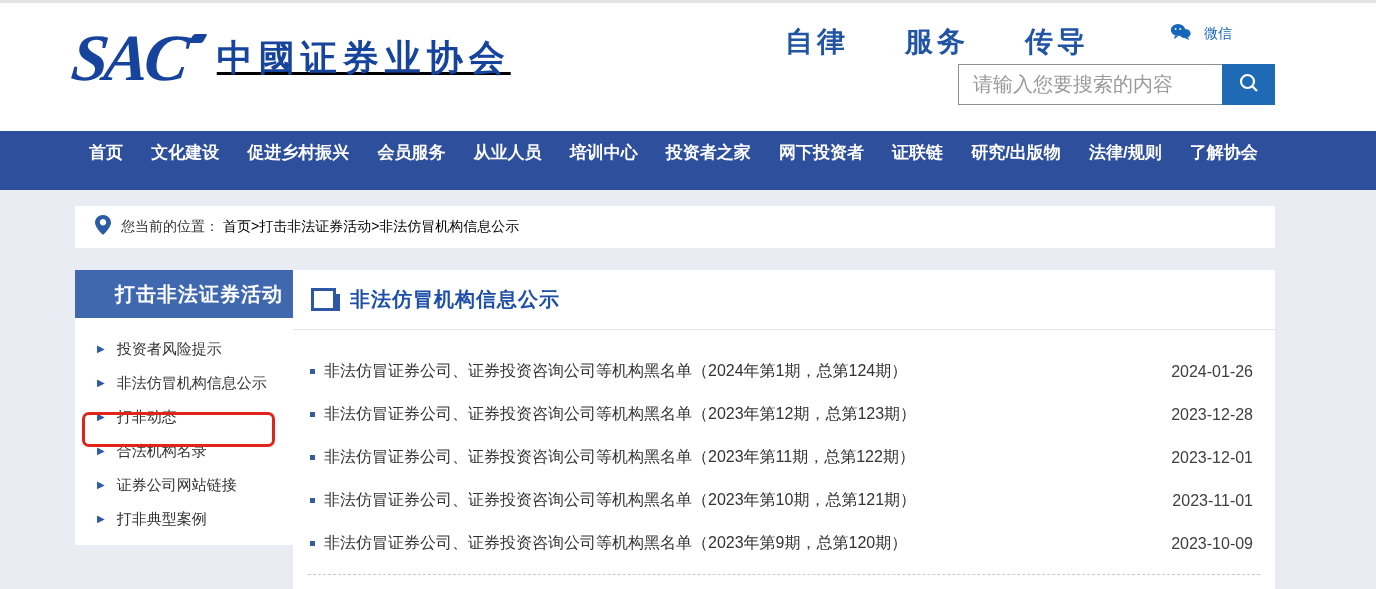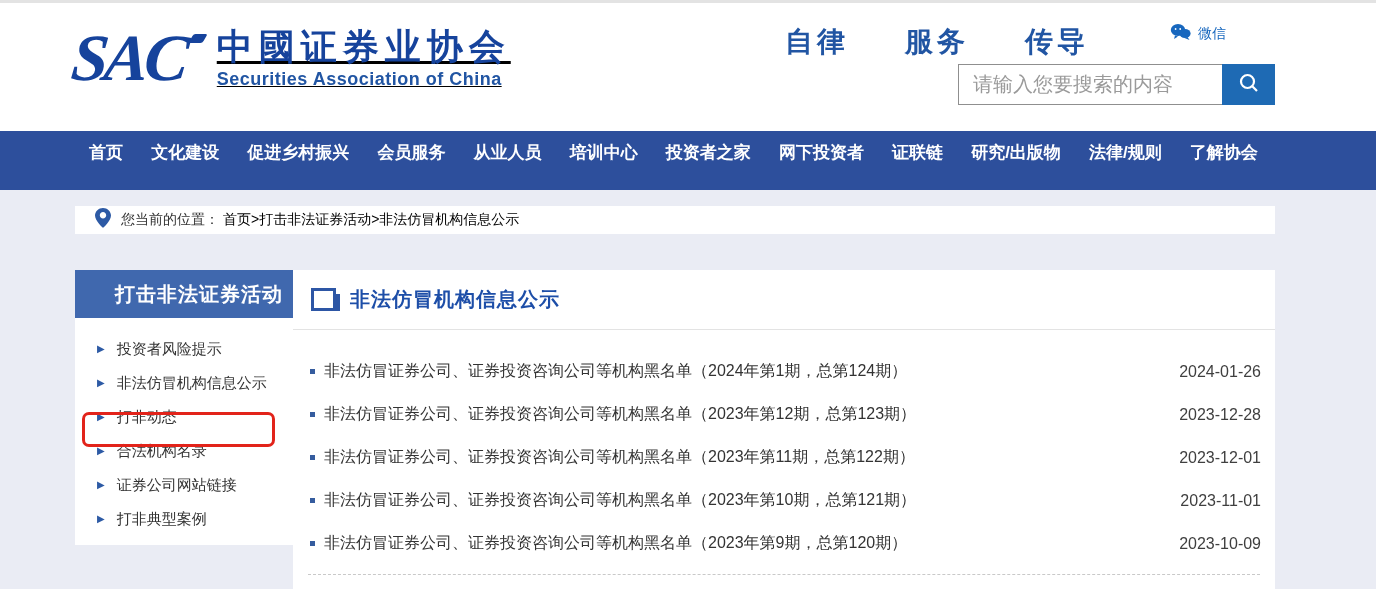--- a/index.html
+++ b/index.html
@@ -11,71 +11,70 @@
   .header { position:absolute; left:0; top:0; width:1376px; height:131px; background:#ffffff; border-top:3px solid #e3e3e3; }
   .logo { position:absolute; left:72px; top:22px; display:flex; align-items:center; cursor:pointer; }
   .logo-acronym { font-family:"Liberation Serif","DejaVu Serif",serif; font-style:italic; font-weight:bold; font-size:66px; line-height:66px; color:#16439c; letter-spacing:-4px; transform:skewX(-6deg); padding-right:14px; }
   .logo-mark { position:relative; top:-20px; left:-8px; width:14px; height:9px; background:#16439c; transform:skewX(-30deg); border-radius:2px; }
   .logo-text { display:flex; flex-direction:column; margin-left:4px;text-decoration:underline; }
   .logo-cn { font-family:"Liberation Serif","DejaVu Serif",serif; font-weight:bold; font-size:36px; line-height:40px; color:#16439c; letter-spacing:6px; }
   .logo-en { font-size:18px; font-weight:bold; color:#2155a3; letter-spacing:0.5px; margin-top:2px; }
 
   .slogan { position:absolute; left:785px; top:20px; display:flex; gap:56px; font-family:"Liberation Serif","DejaVu Serif",serif; font-weight:bold; font-size:28px; color:#2155a3; letter-spacing:4px; }
 
-  .wechat { position:absolute; left:1170px; top:20px; display:flex; align-items:center; gap:6px; color:#1767be; font-size:14px; cursor:pointer; }
+  .wechat { position:absolute; left:1170px; top:20px; display:flex; align-items:center; gap:12px; color:#1767be; font-size:14px; cursor:pointer; }
 
   .search { position:absolute; left:958px; top:61px; display:flex; }
   .search-input { width:264px; height:41px; border:1px solid #8f8f8f; border-right:none; padding:0 14px; font-size:20px; color:#333; outline:none; font-family:inherit; }
   .search-input::placeholder { color:#9a9a9a; }
   .search-btn { width:53px; height:41px; background:#1e6ab4; border:none; display:flex; align-items:center; justify-content:center; cursor:pointer; }
 
   
   .nav { position:absolute; left:0; top:131px; width:1376px; height:59px; background:#2d4f9c; }
   .nav-inner { position:absolute; left:89px; right:118px; top:0; height:42px; display:flex; justify-content:space-between; align-items:center; }
   .nav-item { color:#ffffff; font-size:17px; font-weight:bold; white-space:nowrap; cursor:pointer; }
 
   
-  .breadcrumb { position:absolute; left:75px; top:206px; width:1200px; height:28px; background:#ffffff; display:flex; align-items:center; padding-left:20px; }
+  .breadcrumb { position:absolute; left:75px; top:206px; width:1200px; height:42px; background:#ffffff; display:flex; align-items:center; padding-left:20px; }
   .breadcrumb-prefix { font-size:14px; color:#333; margin-left:10px; }
   .breadcrumb-path { font-size:14px; color:#000000; margin-left:4px; cursor:pointer; }
 
   
   .sidebar { position:absolute; left:75px; top:270px; width:248px; height:275px; background:#ffffff; }
   .sidebar-header { height:48px; background:#4068ae; color:#ffffff; font-size:20px; font-weight:bold; display:flex; align-items:center; justify-content:center; letter-spacing:1px; }
   .sidebar-list { position:relative; padding:14px 0 0 0; }
   .sidebar-item { position:relative; display:flex; align-items:center; height:34px; padding-left:22px; cursor:pointer; }
   .sidebar-arrow { color:#2d5aa5; font-size:10px; margin-right:12px; line-height:1; }
   .sidebar-label { font-size:15px; color:#333; white-space:nowrap; }
   .hl-box { position:absolute; left:7px; top:94px; width:193px; height:35px; border:3px solid #e2231a; border-radius:7px; pointer-events:none; }
 
   
   .main { position:absolute; left:293px; top:270px; width:982px; height:319px; background:#ffffff; }
   .main-titlebar { display:flex; align-items:center; height:60px; padding-left:18px; border-bottom:1px solid #e3e3e3; }
   .doc-icon { position:relative; width:25px; height:23px; border:3px solid #2d56a5; margin-right:14px; }
   .doc-icon::after { content:""; position:absolute; right:-7px; top:3px; width:4px; height:17px; background:#2d56a5; }
   .main-title { font-size:20px; font-weight:bold; color:#1d4ea8; letter-spacing:1px; }
   .article-list { padding:20px 0 0 0; }
-  .article-row { display:flex; align-items:center; height:43px; padding:0 14px 0 17px; cursor:pointer;justify-content:flex-end; }
+  .article-row { display:flex; align-items:center; height:43px; padding:0 22px 0 17px; cursor:pointer;justify-content:flex-end; }
   .bullet { width:5px; height:5px; background:#355c9e; margin-right:9px; flex:0 0 auto; }
   .article-title { font-size:16px; color:#333; white-space:nowrap; overflow:hidden; }
   .article-date { margin-left:auto; font-size:16px; color:#3f3f3f; padding-left:20px; }
   .dashed-sep { position:absolute; left:15px; right:15px; top:304px; border-top:1px dashed #c9c9c9; }
 </style>
 </head>
 <body>
 
 <div class="page">
 
   <div class="header">
     <div class="logo">
       <span class="logo-acronym">SAC</span>
       <span class="logo-mark"></span>
       <span class="logo-text">
         <span class="logo-cn">中國证券业协会</span>
-        <span class="logo-en">Securities Association of China</span>
       </span>
     </div>
 
     <div class="slogan">
       <span>自律</span>
       <span>服务</span>
       <span>传导</span>
     </div>
 
     <div class="wechat">

